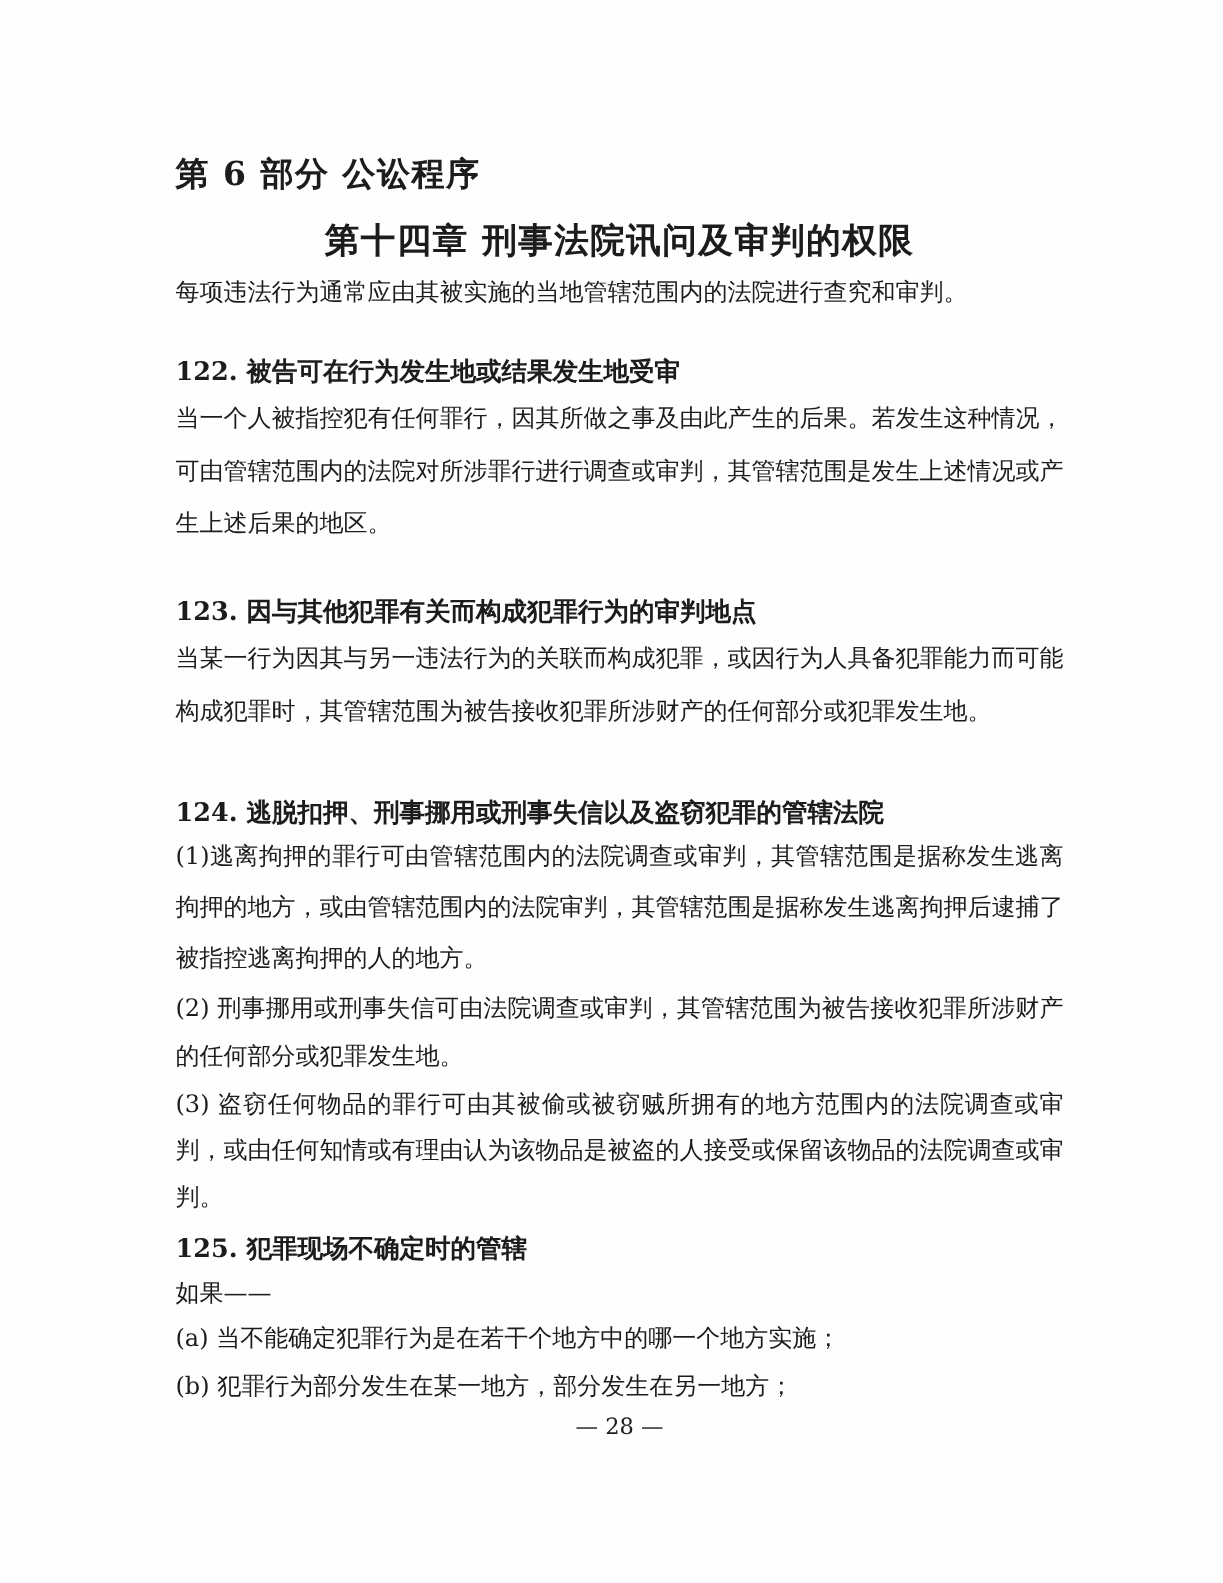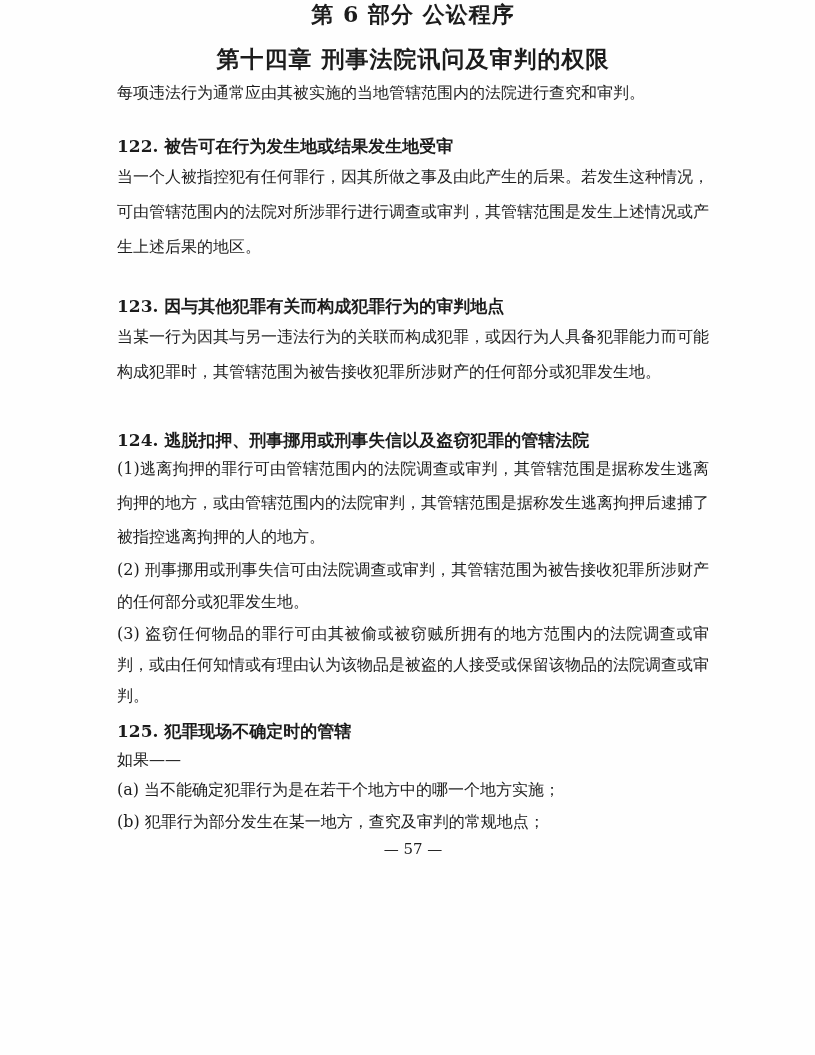--- a/index.html
+++ b/index.html
@@ -19,24 +19,25 @@
     background: #fefefe;
   }
   .content {
     position: absolute;
     left: 117px;
     top: 0;
     width: 592px;
   }
   .part-title {
     margin: 0;
+    padding-top: 102px;
     font-size: 22px;
     line-height: 28px;
     font-weight: bold;
-    text-align: center;
+    text-align: left;
     letter-spacing: 1px;
   }
   .chapter-title {
     margin: 16px 0 0 0;
     font-size: 23px;
     line-height: 30px;
     font-weight: bold;
     text-align: center;
     letter-spacing: 1px;
   }
@@ -92,18 +93,18 @@
     <p class="para lh35 b123">当某一行为因其与另一违法行为的关联而构成犯罪，或因行为人具备犯罪能力而可能构成犯罪时，其管辖范围为被告接收犯罪所涉财产的任何部分或犯罪发生地。</p>
 
     <h3 class="sec-h h124">124. 逃脱扣押、刑事挪用或刑事失信以及盗窃犯罪的管辖法院</h3>
     <p class="para lh34">(1)逃离拘押的罪行可由管辖范围内的法院调查或审判，其管辖范围是据称发生逃离拘押的地方，或由管辖范围内的法院审判，其管辖范围是据称发生逃离拘押后逮捕了被指控逃离拘押的人的地方。</p>
     <p class="para lh32">(2) 刑事挪用或刑事失信可由法院调查或审判，其管辖范围为被告接收犯罪所涉财产的任何部分或犯罪发生地。</p>
     <p class="para lh31">(3) 盗窃任何物品的罪行可由其被偷或被窃贼所拥有的地方范围内的法院调查或审判，或由任何知情或有理由认为该物品是被盗的人接受或保留该物品的法院调查或审判。</p>
 
     <h3 class="sec-h h125">125. 犯罪现场不确定时的管辖</h3>
     <p class="para lh30 ruguo">如果——</p>
     <p class="para lh30">(a) 当不能确定犯罪行为是在若干个地方中的哪一个地方实施；</p>
-    <p class="para lh30 pb125">(b) 犯罪行为部分发生在某一地方，查究及审判的常规地点；</p>
+    <p class="para lh30 pb125">(b) 犯罪行为部分发生在某一地方，部分发生在另一地方；</p>
 
-    <div class="page-number">— 57 —</div>
+    <div class="page-number">— 28 —</div>
 
   </div>
 </div>
 
 </body></html>

